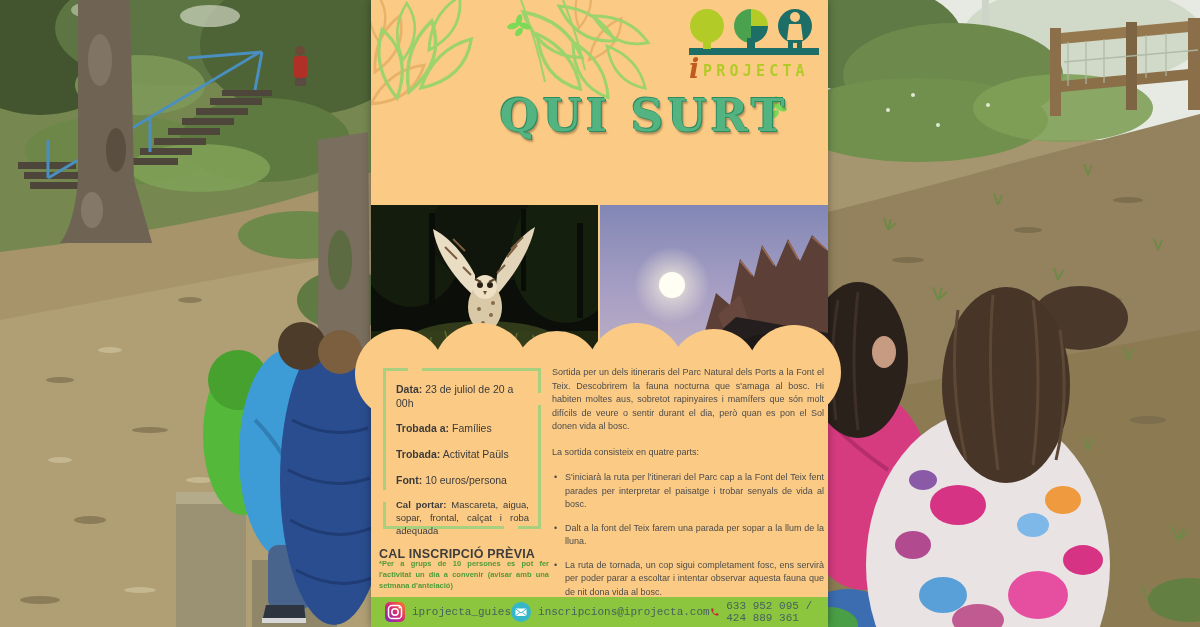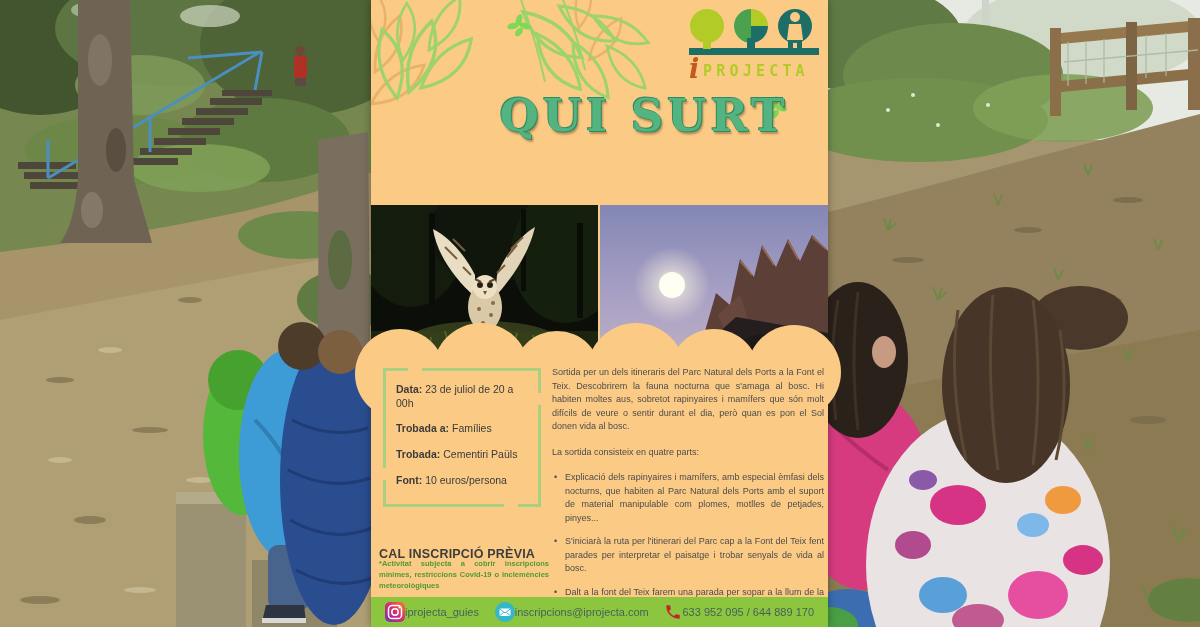--- a/index.html
+++ b/index.html
@@ -19,21 +19,21 @@
   .title{position:absolute;left:0;top:88px;width:546px;text-align:center;
          font-family:"DejaVu Serif",serif;font-weight:700;font-size:45px;
          line-height:55px;letter-spacing:4px;color:#53b381;
          text-shadow:-1px -1px 0 #2e8a5f,1px 1px 0 #2e8a5f,2px 3px 2px rgba(95,70,35,.45);}
   .photo-strip{position:absolute;left:0;top:205px;width:457px;height:157px;background:#fbca85;}
   .photo{position:absolute;top:0;height:157px;}
   .photo.owl{left:0;width:227px;}
   .photo.moon{left:229px;width:228px;}
   .scallop{position:absolute;border-radius:50%;background:#fbca85;}
 
-  .info-box{position:absolute;left:12px;top:368px;width:158px;height:139px;
+  .info-box{position:absolute;left:12px;top:368px;width:158px;height:161px;
             border:3px solid #a9d07f;padding:12px 9px 6px 10px;color:#3b3b3b;}
   .info-box p{margin:0 0 12px 0;font-size:10.5px;line-height:1.3;}
   .info-box p.small{font-size:9.5px;line-height:1.35;text-align:justify;margin-bottom:0;}
   .info-box b{font-weight:700;}
   .gap{position:absolute;background:#fbca85;}
 
   .insc-head{position:absolute;left:8px;top:547px;width:180px;
              font-size:12.5px;font-weight:700;color:#3d3d3d;letter-spacing:.2px;}
   .notes{position:absolute;left:8px;top:559px;width:170px;color:#4f9a38;
          font-size:7.5px;font-weight:700;line-height:1.45;text-align:justify;}
@@ -42,21 +42,21 @@
   .desc{position:absolute;left:181px;top:366px;width:272px;color:#4c4c4c;
         font-size:9px;line-height:1.5;text-align:justify;}
   .desc p{margin:0 0 12px 0;}
   .desc ul{margin:0;padding:0 0 0 13px;list-style:none;}
   .desc li{position:relative;margin-bottom:10px;}
   .desc li::before{content:"•";position:absolute;left:-11px;top:0;color:#4c4c4c;}
 
   .contact-bar{position:absolute;left:0;top:597px;width:457px;height:30px;
                background:#8cc63e;display:flex;align-items:center;
                padding:0 14px;justify-content:space-between;}
-  .contact{display:flex;align-items:center;color:#46625c;font-size:11px;}
+  .contact{display:flex;align-items:center;gap:7px;color:#46625c;font-size:11px;font-family:Liberation Mono, monospace;}
   .cicon{display:block;}
 </style>
 </head>
 <body>
 
 <div class="stage">
 
   <svg class="bg bg-left" viewBox="0 0 372 627">
     <rect width="372" height="280" fill="#768850"></rect>
     <ellipse cx="40" cy="40" rx="95" ry="75" fill="#42552f"></ellipse>
@@ -409,35 +409,34 @@
       <div class="scallop" style="left:376px;top:120px;width:94px;height:94px"></div>
     </div>
 
     <div class="info-box">
       <div class="gap" style="left:22px;top:-3px;width:14px;height:3px"></div>
       <div class="gap" style="right:20px;bottom:-3px;width:14px;height:3px"></div>
       <div class="gap" style="left:-3px;bottom:24px;width:3px;height:12px"></div>
       <div class="gap" style="right:-3px;top:22px;width:3px;height:12px"></div>
       <p><b>Data:</b> <span>23 de juliol de 20 a 00h</span></p>
       <p><b>Trobada a:</b> <span>Famílies</span></p>
-      <p><b>Trobada:</b> <span>Cementiri Paüls</span></p>
+      <p><b>Trobada:</b> <span>Activitat Paüls</span></p>
       <p><b>Font:</b> <span>10 euros/persona</span></p>
+      <p class="small"><b>Cal portar:</b> <span>Mascareta, aigua, sopar, frontal, calçat i roba adequada</span></p>
     </div>
 
     <div class="insc-head">CAL INSCRIPCIÓ PRÈVIA</div>
     <div class="notes">
-      <p>*Activitat subjecta a cobrir inscripcions mínimes, restriccions Covid-19 o inclemències meteorològiques</p>
       <p>*Per a grups de 10 persones es pot fer l'activitat un dia a convenir (avisar amb una setmana d'antelació)</p>
     </div>
 
     <div class="desc">
       <p>Sortida per un dels itineraris del Parc Natural dels Ports a la Font el Teix. Descobrirem la fauna nocturna que s'amaga al bosc. Hi habiten moltes aus, sobretot rapinyaires i mamífers que són molt difícils de veure o sentir durant el dia, però quan es pon el Sol donen vida al bosc.</p>
       <p>La sortida consisteix en quatre parts:</p>
       <ul>
-        <li>Explicació dels rapinyaires i mamífers, amb especial èmfasi dels nocturns, que habiten al Parc Natural dels Ports amb el suport de material manipulable com plomes, motlles de petjades, pinyes...</li>
         <li>S'iniciarà la ruta per l'itinerari del Parc cap a la Font del Teix fent parades per interpretar el paisatge i trobar senyals de vida al bosc.</li>
         <li>Dalt a la font del Teix farem una parada per sopar a la llum de la lluna.</li>
         <li>La ruta de tornada, un cop sigui completament fosc, ens servirà per poder parar a escoltar i intentar observar aquesta fauna que de nit dona vida al bosc.</li>
       </ul>
     </div>
 
     <div class="contact-bar">
       <div class="contact">
         <svg class="cicon" width="20" height="20" viewBox="0 0 20 20">
           <defs>
@@ -459,17 +458,17 @@
           <circle cx="10" cy="10" r="10" fill="#35b7c9"></circle>
           <rect x="4.5" y="6.5" width="11" height="7.5" rx="1.2" fill="#fff"></rect>
           <path d="M4.8 7 L10 11 L15.2 7 M4.8 13.6 L8.6 10.4 M15.2 13.6 L11.4 10.4" stroke="#35b7c9" stroke-width="1" fill="none"></path>
         </svg>
         <span>inscripcions@iprojecta.com</span>
       </div>
       <div class="contact">
         <svg class="cicon" width="18" height="18" viewBox="0 0 24 24">
           <path fill="#c1272d" d="M6.6 10.8c1.5 2.9 3.7 5.2 6.6 6.6l2.2-2.2c.3-.3.7-.4 1-.2 1.1.4 2.3.6 3.6.6.6 0 1 .4 1 1V20c0 .6-.4 1-1 1C10.6 21 3 13.4 3 4c0-.6.4-1 1-1h3.5c.6 0 1 .4 1 1 0 1.2.2 2.4.6 3.6.1.3 0 .7-.2 1l-2.3 2.2z"></path>
         </svg>
-        <span>633 952 095 / 644 889 170</span>
+        <span>633 952 095 / 424 889 361</span>
       </div>
     </div>
   </div>
 </div>
 
 </body></html>

